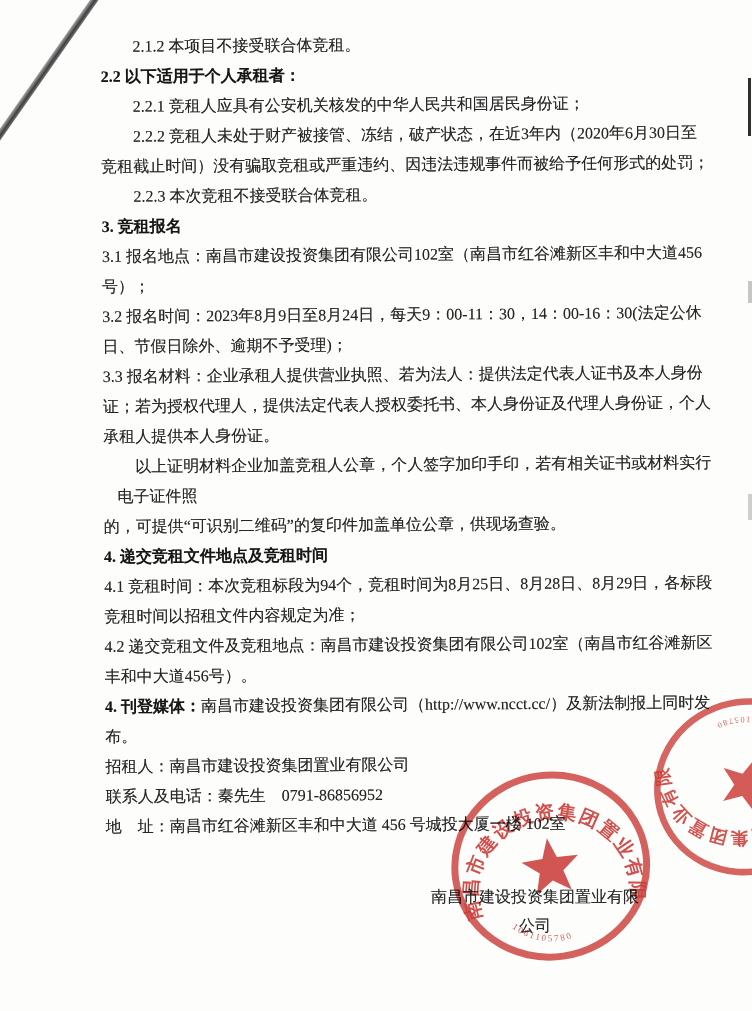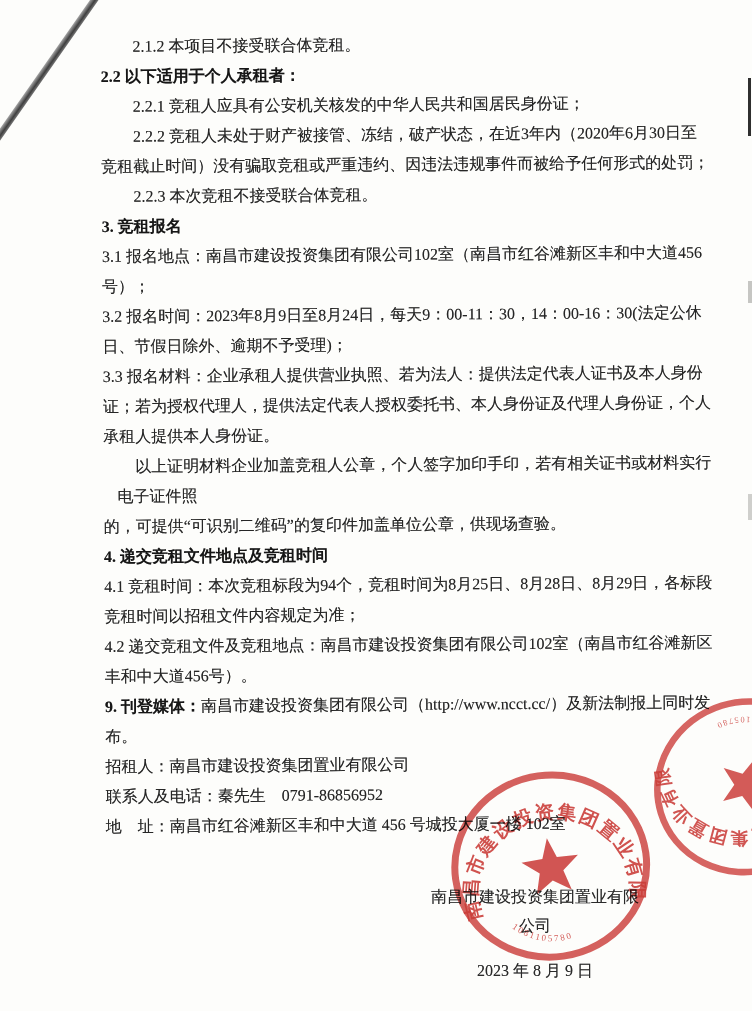--- a/index.html
+++ b/index.html
@@ -54,29 +54,28 @@
   <p class="bold">3. 竞租报名</p>
   <p>3.1 报名地点：南昌市建设投资集团有限公司102室（南昌市红谷滩新区丰和中大道456号）；</p>
   <p>3.2 报名时间：2023年8月9日至8月24日，每天9：00-11：30，14：00-16：30(法定公休日、节假日除外、逾期不予受理)；</p>
   <p>3.3 报名材料：企业承租人提供营业执照、若为法人：提供法定代表人证书及本人身份证；若为授权代理人，提供法定代表人授权委托书、本人身份证及代理人身份证，个人承租人提供本人身份证。</p>
   <p class="indent">以上证明材料企业加盖竞租人公章，个人签字加印手印，若有相关证书或材料实行</p>
   <p class="indent-sm">电子证件照</p>
   <p>的，可提供“可识别二维码”的复印件加盖单位公章，供现场查验。</p>
   <p class="bold">4. 递交竞租文件地点及竞租时间</p>
   <p>4.1 竞租时间：本次竞租标段为94个，竞租时间为8月25日、8月28日、8月29日，各标段竞租时间以招租文件内容规定为准；</p>
   <p>4.2 递交竞租文件及竞租地点：南昌市建设投资集团有限公司102室（南昌市红谷滩新区丰和中大道456号）。</p>
-  <p><span class="bold">9.  刊登媒体：</span><span>南昌市建设投资集团有限公司（http://www.ncct.cc/）及新法制报上同时发布。</span></p>
+  <p><span class="bold">4.  刊登媒体：</span><span>南昌市建设投资集团有限公司（http://www.ncct.cc/）及新法制报上同时发布。</span></p>
   <p class="contact">招租人：南昌市建设投资集团置业有限公司</p>
   <p class="contact">联系人及电话：秦先生　0791-86856952</p>
   <p class="contact">地　址：南昌市红谷滩新区丰和中大道 456 号城投大厦一楼 102室</p>
 </div>
 
 <div class="sig-block">
   <p>南昌市建设投资集团置业有限公司</p>
-  <p>2023 年 8 月 9 日</p>
 </div>
 
 <svg class="seal seal-main" width="210" height="200" viewBox="0 0 210 200">
   <g>
     <ellipse cx="105" cy="98" rx="96" ry="91" fill="none" stroke="#c9302c" stroke-width="7" opacity="0.82"></ellipse>
     <path id="arcTopMain" d="M 30 140 A 77 73 0 1 1 180 140" fill="none"></path>
     <text font-size="19" letter-spacing="2" fill="#c9302c" opacity="0.9" font-weight="bold">
       <textPath href="#arcTopMain">南昌市建设投资集团置业有限公司</textPath>
     </text>
     <path id="arcBotMain" d="M 58 154 A 64 60 0 0 0 152 154" fill="none"></path>

